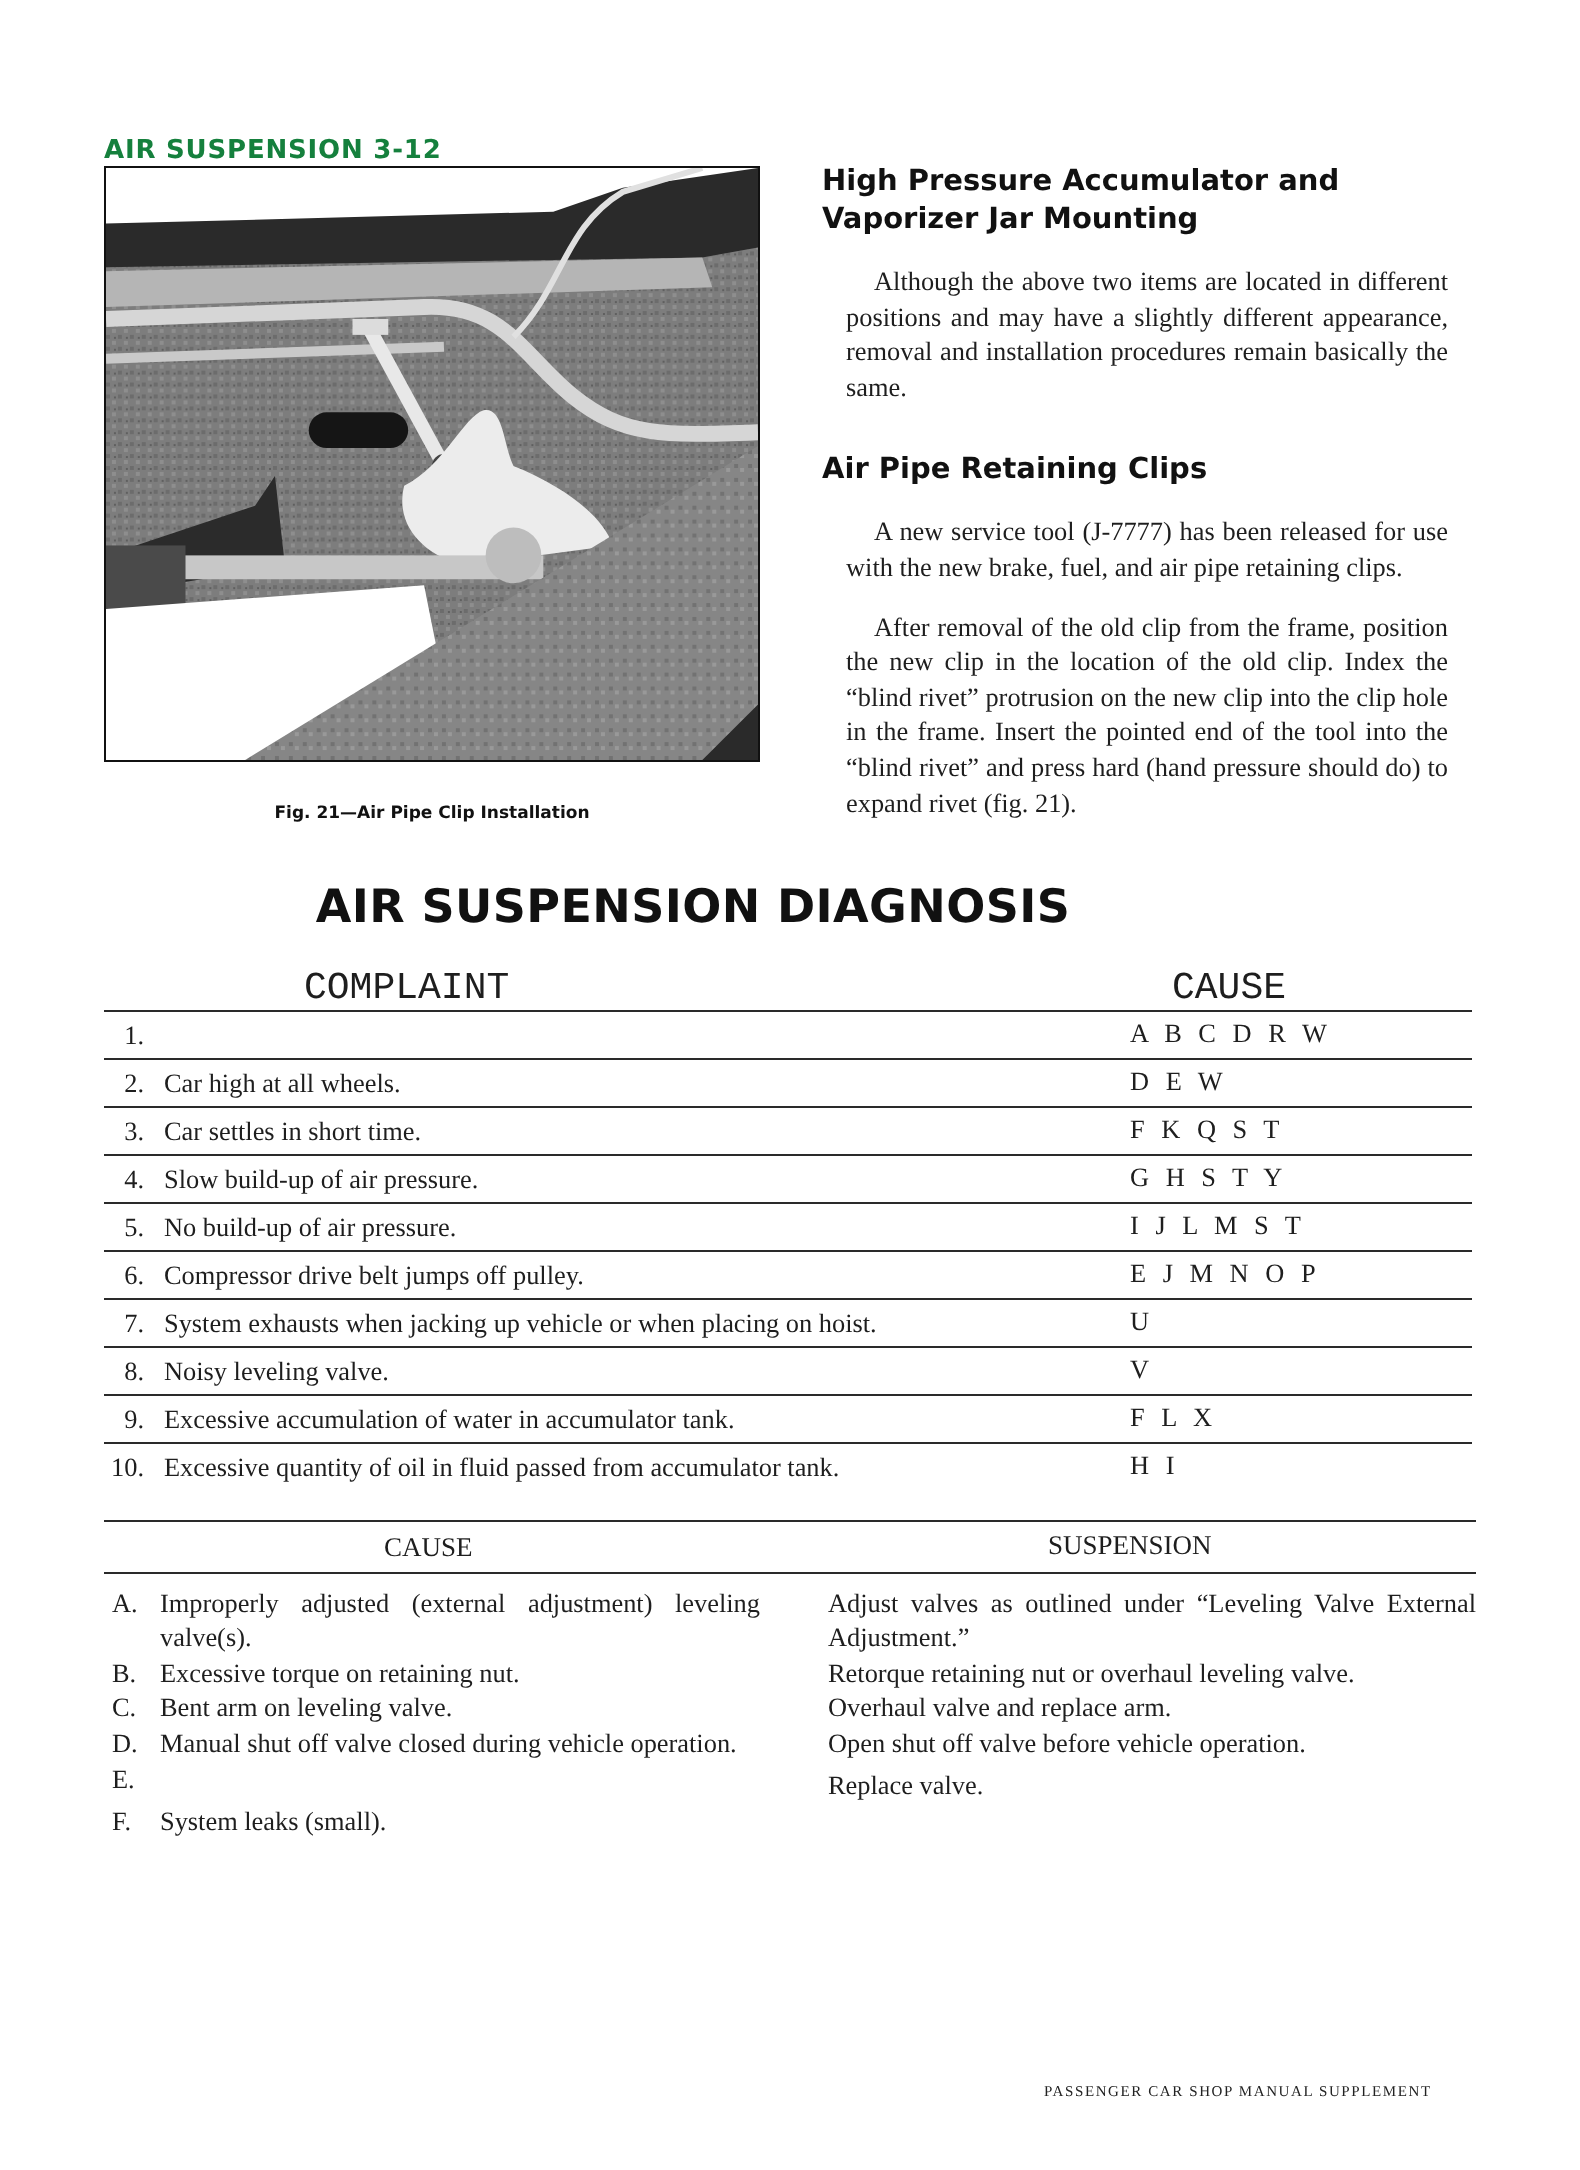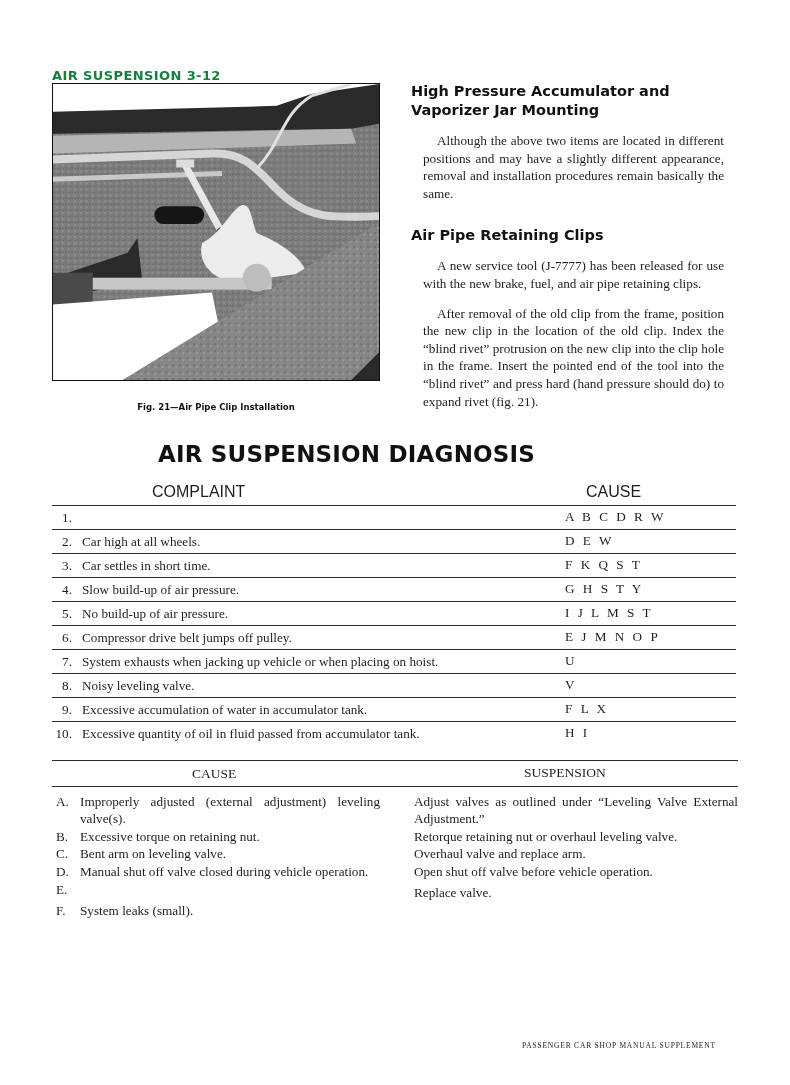--- a/index.html
+++ b/index.html
@@ -43,21 +43,21 @@
     .diag-title {
       position: absolute; left: 0; width: 693px; top: 441px; text-align: center;
       font-family: "DejaVu Sans", sans-serif; font-weight: bold; font-size: 23px;
       letter-spacing: 0.2px; color: #111;
     }
 
     
     .complaint-table { position: absolute; left: 52px; top: 480px; width: 684px; }
     .ct-header {
       position: relative; height: 25px;
-      font-family: Liberation Sans, sans-serif; font-size: 16px; color: #1e1e1e;
+      font-family: Liberation Mono, monospace; font-size: 19px; color: #1e1e1e;
       border-bottom: 1.5px solid #2a2a2a;
     }
     .ct-header .h-complaint { position: absolute; left: 100px; top: 3px; }
     .ct-header .h-cause { position: absolute; left: 534px; top: 3px; }
     .ct-row {
       position: relative; height: 23px; border-bottom: 1.5px solid #2a2a2a;
       font-family: "Liberation Serif", serif; font-size: 13.2px; color: #1e1e1e;
     }
     .ct-row:last-child { border-bottom: none; }
     .ct-row .num { position: absolute; left: 0; top: 4px; width: 20px; text-align: right; }

